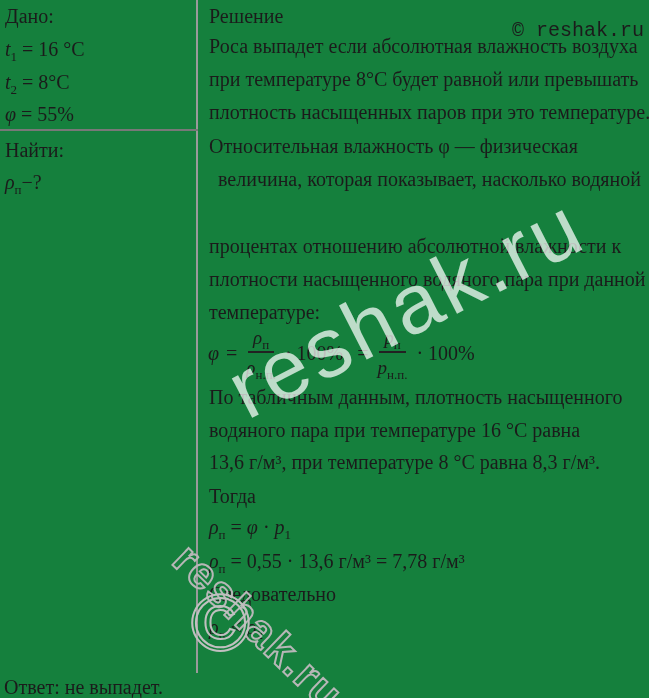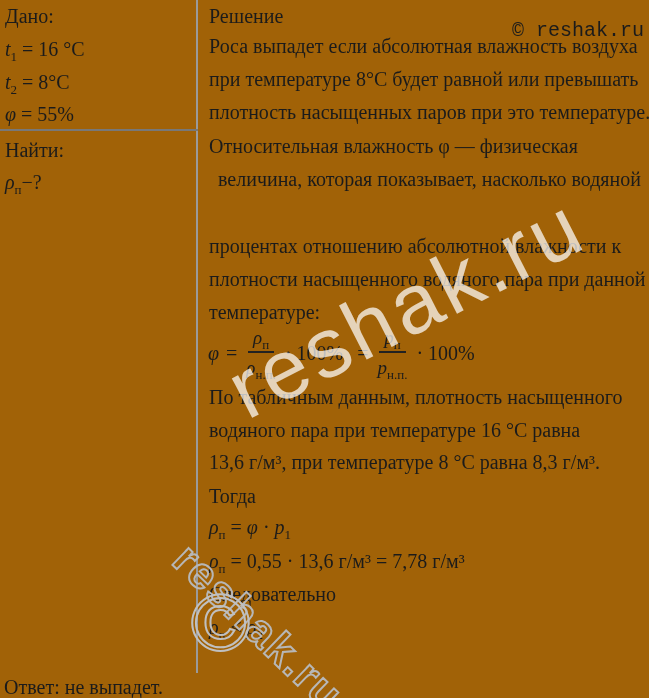--- a/index.html
+++ b/index.html
@@ -1,17 +1,17 @@
 <!DOCTYPE html>
 <html><head>
 <meta charset="utf-8">
 <style>
   html,body { margin:0; padding:0; background:#ffffff; }
   .page {
-    position:relative; width:649px; height:698px; background:#a16207;
+    position:relative; width:649px; height:698px; background:#15803d;
     font-family:"Liberation Serif","DejaVu Serif",serif;
     color:#1b1b1b; overflow:hidden;
   }
   .line {
     position:absolute; font-size:20px; line-height:26px; white-space:nowrap;
   }
   .it { font-style:italic; }
   sub { font-size:13px; line-height:0; }
   .vdiv { position:absolute; left:196px; top:0; width:2px; height:673px; background:#9a9a9a; }
   .hdiv { position:absolute; left:0; top:129px; width:198px; height:2px; background:#787878; }

